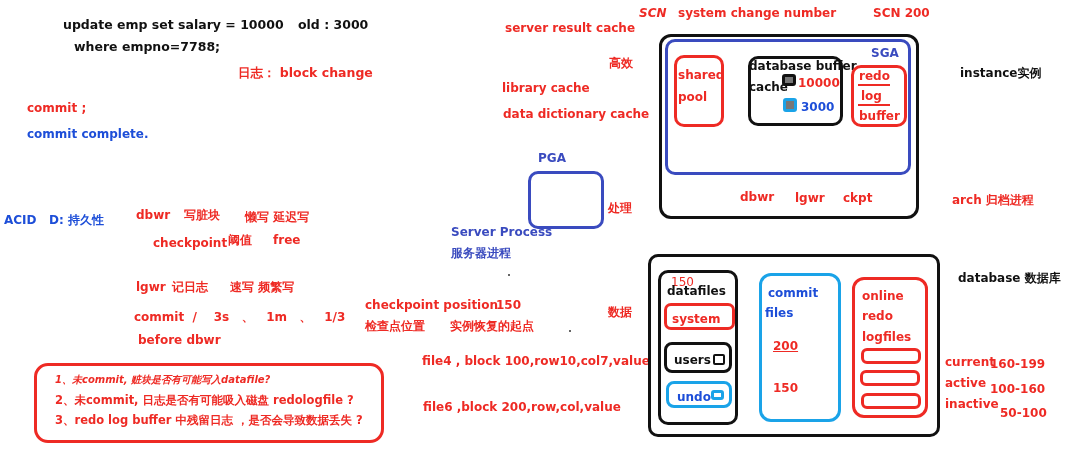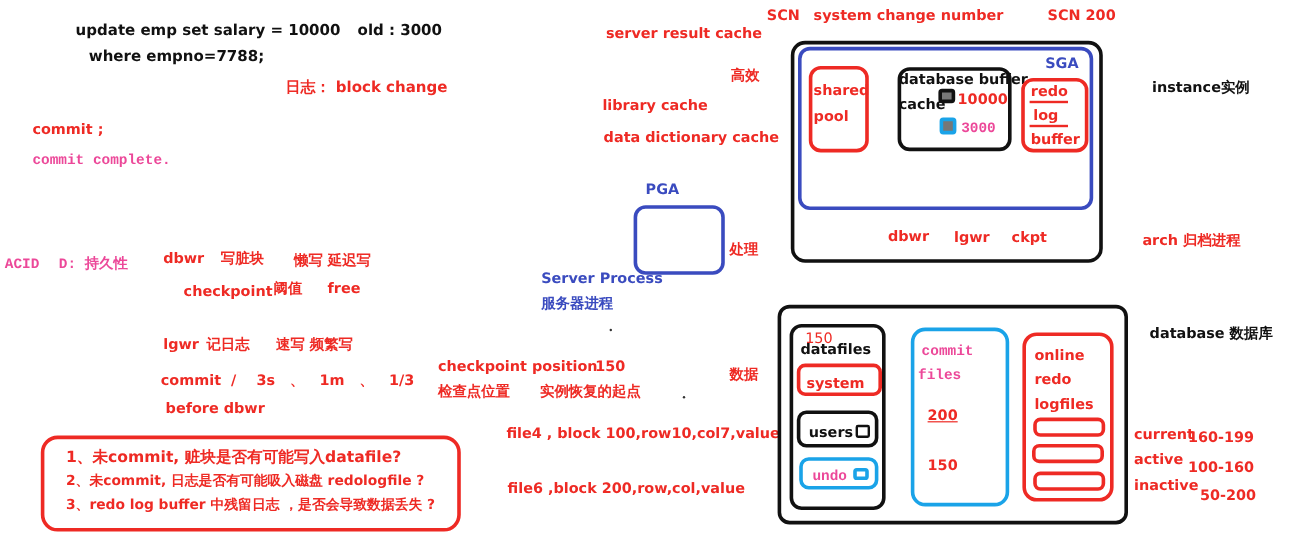--- a/index.html
+++ b/index.html
@@ -3,21 +3,21 @@
   <meta charset="utf-8">
   <style>
     html, body { margin: 0; padding: 0; background: #ffffff; }
     body {
       width: 1074px; height: 456px; position: relative; overflow: hidden;
       font-family: "DejaVu Sans", "Liberation Sans", sans-serif;
       font-weight: bold; font-size: 12px;
     }
     .t { position: absolute; white-space: nowrap; line-height: 1; }
     .red { color: #ee2a24; }
-    .blue { color: #ec4899; font-family: Liberation Mono, monospace; }
+    .blue { color: #1d4ed8; }
     .navy { color: #3a4bbf; }
     .black { color: #111111; }
     .box { position: absolute; box-sizing: border-box; }
     .dot { position: absolute; width: 2px; height: 2px; background: #333; border-radius: 50%; }
   </style>
 </head>
 <body>
 
 <div class="t black" style="left:63px;top:19px;font-size:12.5px;">update emp set salary = 10000</div>
 <div class="t black" style="left:298px;top:19px;font-size:12.5px;">old : 3000</div>
@@ -36,30 +36,30 @@
 <div class="t red" style="left:228px;top:234px;font-family:Liberation Serif, serif;">阈值</div>
 <div class="t red" style="left:273px;top:234px;">free</div>
 
 <div class="t red" style="left:136px;top:281px;">lgwr</div>
 <div class="t red" style="left:172px;top:281px;">记日志</div>
 <div class="t red" style="left:230px;top:281px;">速写 频繁写</div>
 <div class="t red" style="left:134px;top:311px;white-space:pre;">commit  /    3s   、   1m   、   1/3</div>
 <div class="t red" style="left:138px;top:334px;">before  dbwr</div>
 
 <div class="box" style="left:34px;top:363px;width:350px;height:80px;border:3px solid #ee2a24;border-radius:14px;"></div>
-<div class="t red" style="left:55px;top:375px;font-size:13px;">1、未commit, 赃块是否有可能写入datafile?</div>
+<div class="t red" style="left:55px;top:375px;font-size:10px;font-style:italic;">1、未commit, 赃块是否有可能写入datafile?</div>
 <div class="t red" style="left:55px;top:395px;font-size:11.5px;">2、未commit, 日志是否有可能吸入磁盘 redologfile ?</div>
 <div class="t red" style="left:55px;top:415px;font-size:11.5px;">3、redo log buffer 中残留日志  ，是否会导致数据丢失 ?</div>
 
 <div class="t red" style="left:505px;top:22px;">server result cache</div>
 <div class="t red" style="left:609px;top:57px;">高效</div>
 <div class="t red" style="left:502px;top:82px;">library cache</div>
 <div class="t red" style="left:503px;top:108px;">data dictionary cache</div>
 
-<div class="t red" style="left:639px;top:7px;">SCN</div>
+<div class="t red" style="left:639px;top:7px;font-style:italic;">SCN</div>
 <div class="t red" style="left:678px;top:7px;">system change number</div>
 <div class="t red" style="left:873px;top:7px;">SCN  200</div>
 
 <div class="t navy" style="left:538px;top:152px;">PGA</div>
 <div class="box" style="left:528px;top:171px;width:76px;height:58px;border:3px solid #3a4bbf;border-radius:10px;"></div>
 <div class="t red" style="left:608px;top:202px;">处理</div>
 <div class="t navy" style="left:451px;top:226px;">Server Process</div>
 <div class="t navy" style="left:451px;top:247px;">服务器进程</div>
 <div class="dot" style="left:508px;top:274px;"></div>
 
@@ -131,13 +131,13 @@
 <div class="box" style="left:860px;top:370px;width:60px;height:16px;border:3px solid #ee2a24;border-radius:6px;"></div>
 <div class="box" style="left:861px;top:393px;width:60px;height:16px;border:3px solid #ee2a24;border-radius:6px;"></div>
 
 <div class="t black" style="left:958px;top:272px;">database  数据库</div>
 
 <div class="t red" style="left:945px;top:356px;">current</div>
 <div class="t red" style="left:990px;top:358px;">160-199</div>
 <div class="t red" style="left:945px;top:377px;">active</div>
 <div class="t red" style="left:990px;top:383px;">100-160</div>
 <div class="t red" style="left:945px;top:398px;">inactive</div>
-<div class="t red" style="left:1000px;top:407px;">50-200</div>
+<div class="t red" style="left:1000px;top:407px;">50-100</div>
 
 </body></html>

